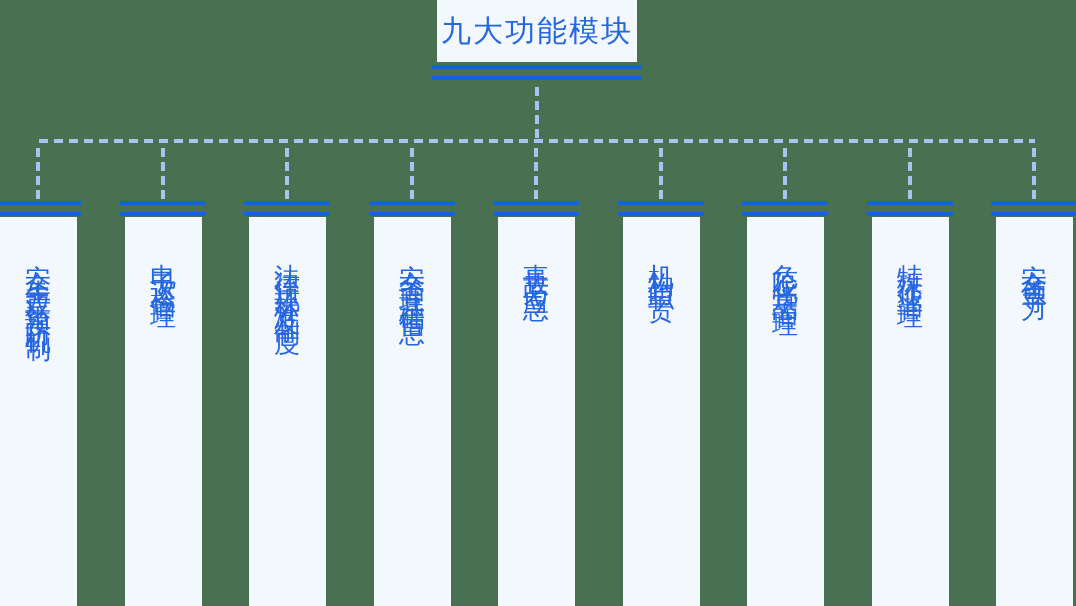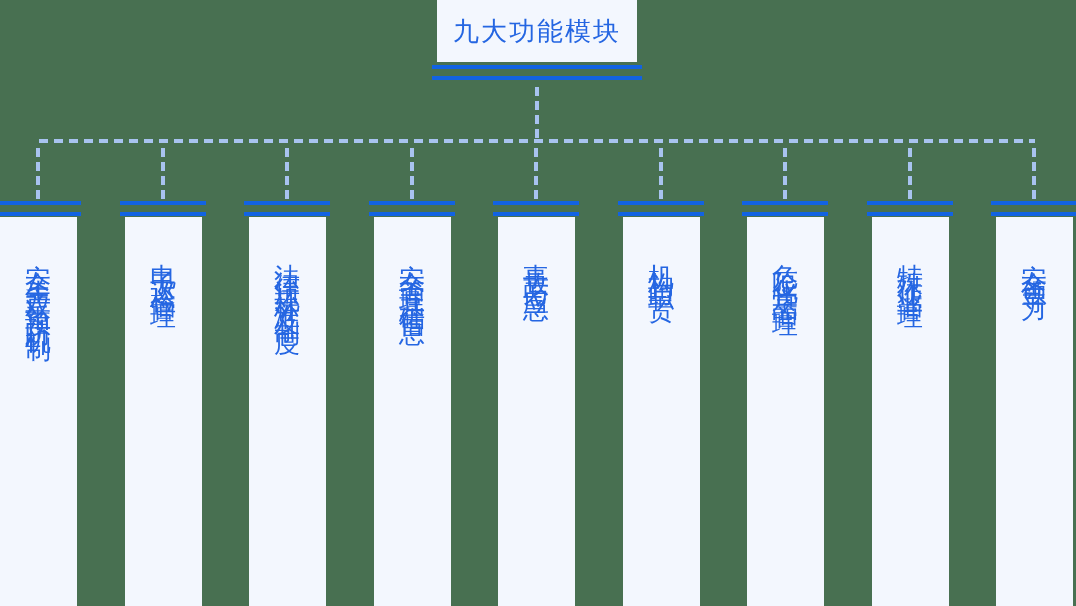--- a/index.html
+++ b/index.html
@@ -22,21 +22,21 @@
     overflow:hidden;
   }
   
   .root-box{
     position:absolute;left:437px;top:0;width:200px;height:62px;
     background:var(--panel);
     display:flex;align-items:center;justify-content:center;
   }
   .root-label{
     color:var(--text);
-    font-size:26px;
+    font-size:30px;
     letter-spacing:2px;
     white-space:nowrap;
     text-align:right;
   }
   .root-u1,.root-u2{
     position:absolute;left:432px;width:210px;height:4px;
     background:var(--line);
   }
   .root-u1{top:65px;}
   .root-u2{top:76px;}

